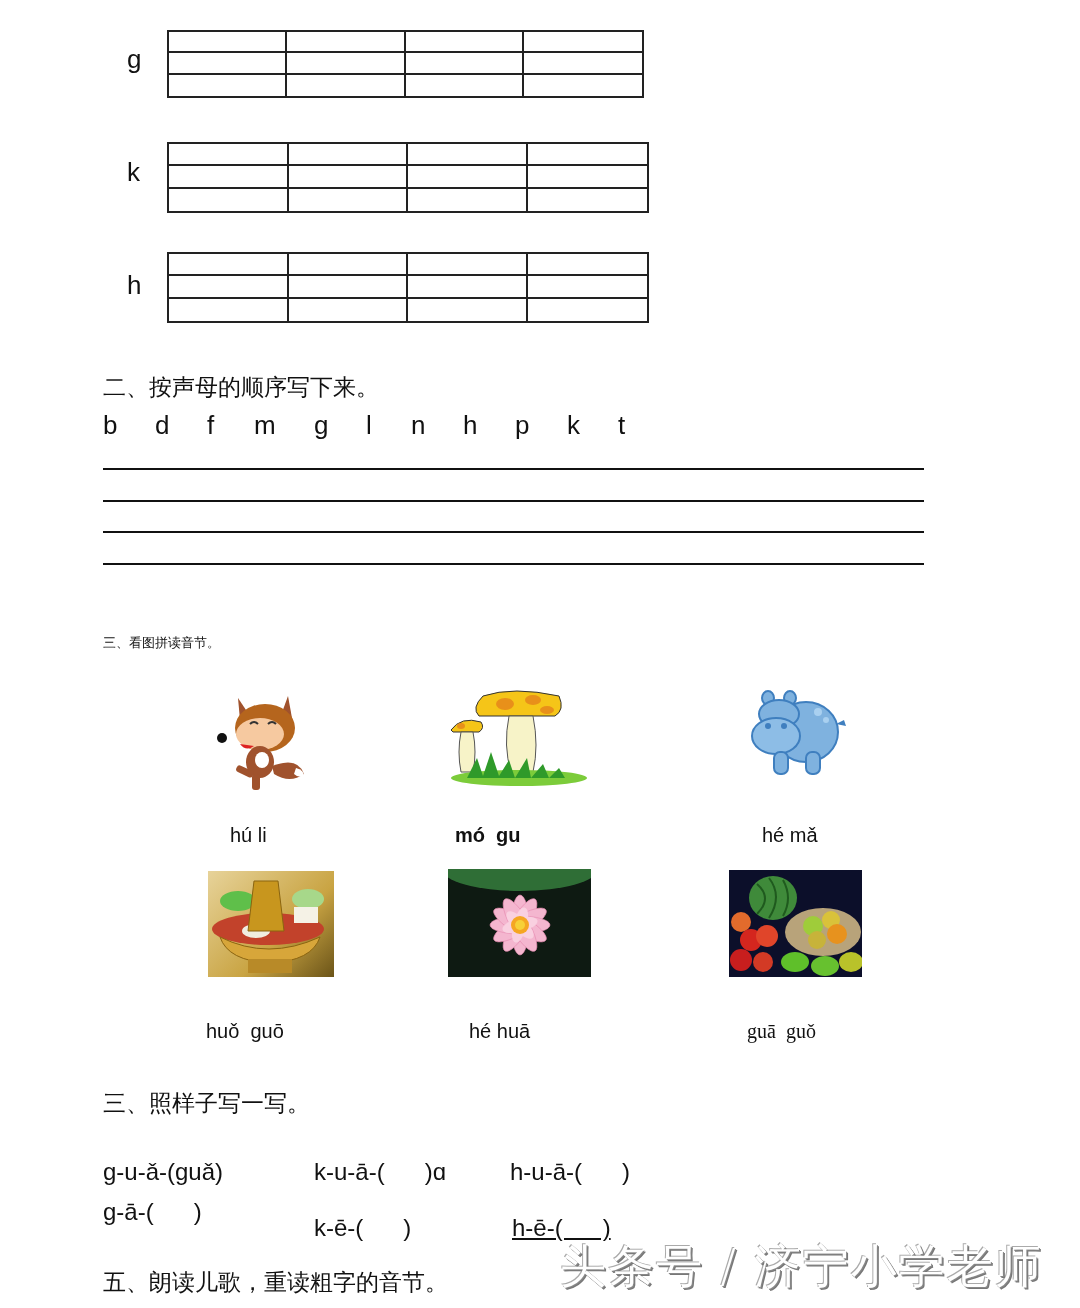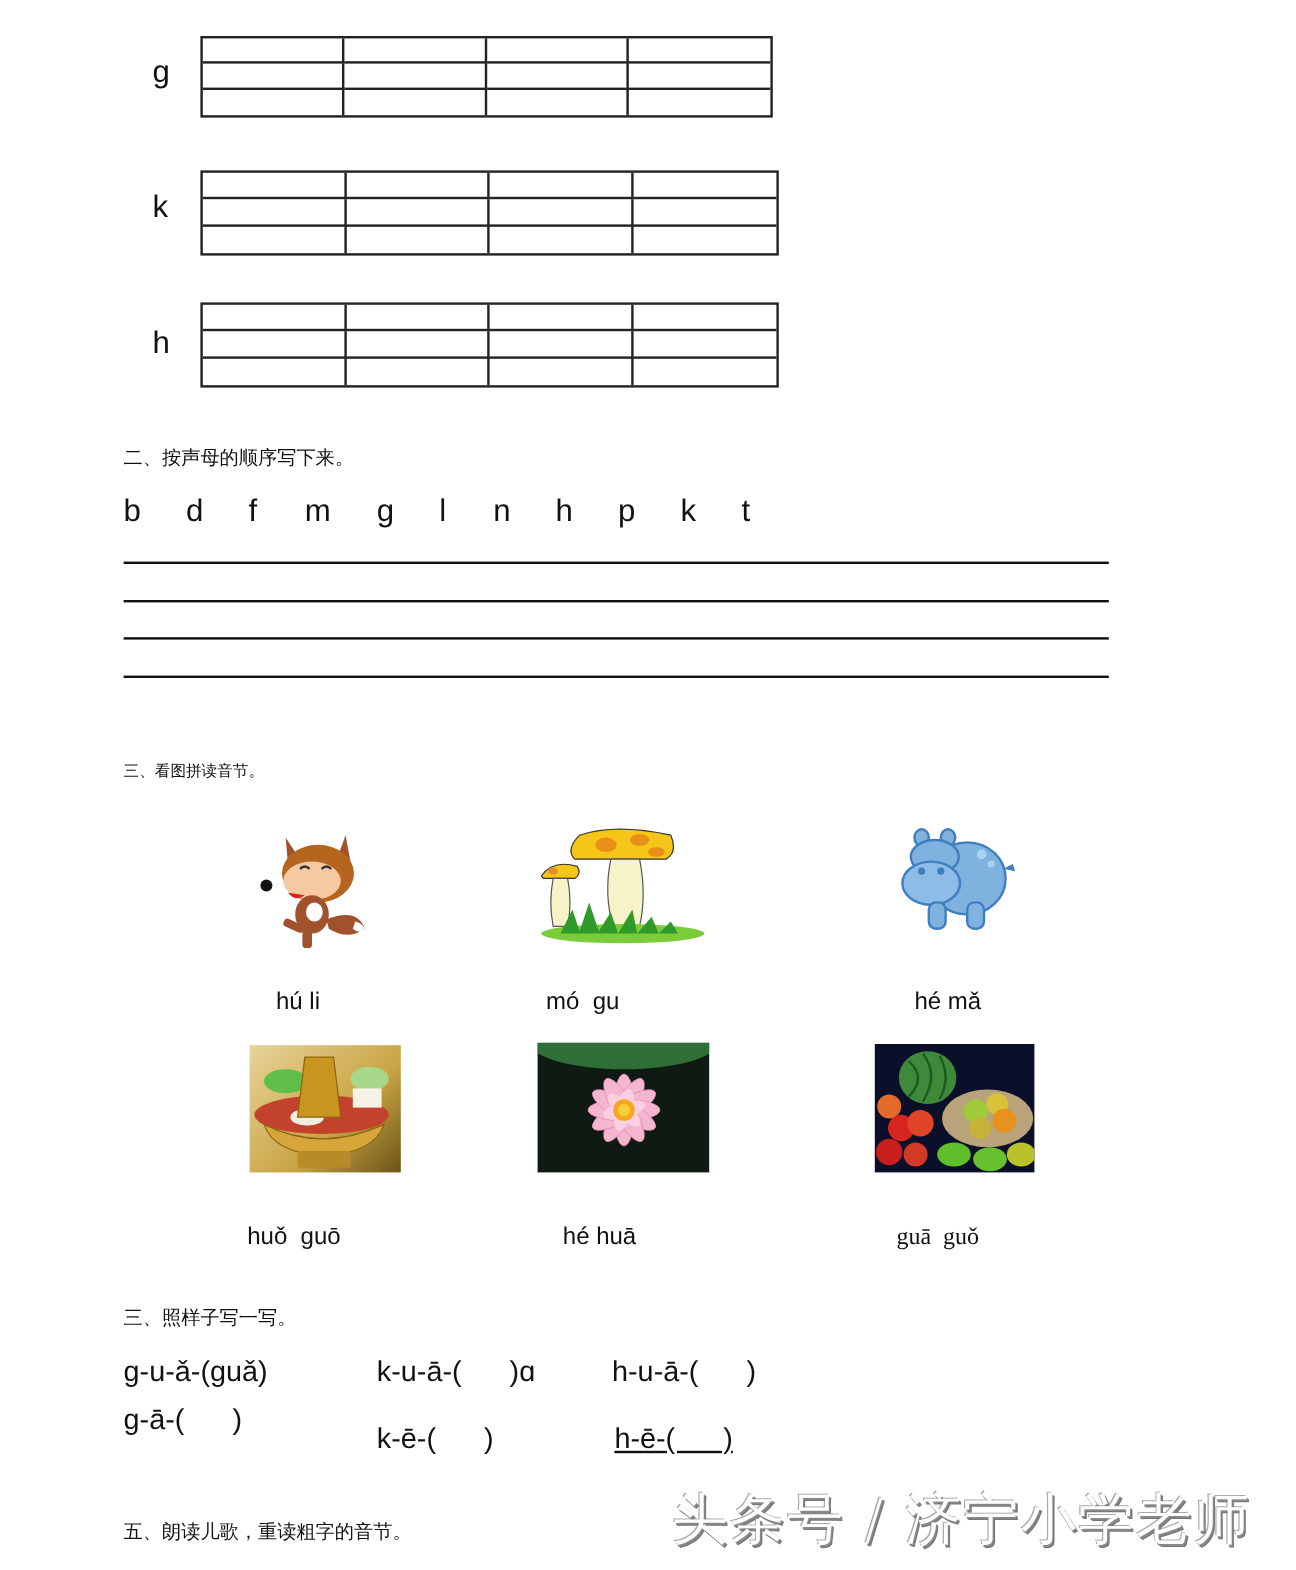--- a/index.html
+++ b/index.html
@@ -3,26 +3,26 @@
 <meta charset="utf-8">
 <style>
   html, body { margin: 0; padding: 0; background: #ffffff; }
   body { width: 1080px; height: 1308px; position: relative; overflow: hidden; font-family: "Liberation Sans", "DejaVu Sans", sans-serif; color: #111; }
   .abs { position: absolute; }
   .letter-label { font-size: 26px; color: #111; }
   .grid { position: absolute; border: 2px solid #222; box-sizing: border-box; display: grid; grid-template-columns: repeat(4, 1fr); grid-template-rows: repeat(3, 1fr); }
   .grid .cell { border-right: 2px solid #222; border-bottom: 2px solid #222; }
   .grid .cell.last-col { border-right: none; }
   .grid .cell.last-row { border-bottom: none; }
-  .heading { font-family: "DejaVu Sans", sans-serif; font-size: 16px; color: #111; }
+  .heading { font-family: "DejaVu Sans", sans-serif; font-size: 23px; color: #111; }
   .seq-letter { position: absolute; font-size: 26px; top: 410px; color: #111; }
   .rule { position: absolute; left: 103px; width: 821px; height: 2px; background: #111; }
   .pic { position: absolute; overflow: hidden; }
   .caption { position: absolute; font-size: 20px; color: #111; white-space: pre; }
-  .exercise { position: absolute; font-size: 24px; color: #111; white-space: pre; }
+  .exercise { position: absolute; font-size: 24px; color: #111; white-space: pre; margin-top: 28px; }
   .watermark { position: absolute; font-family: "DejaVu Sans", sans-serif; font-size: 46px; color: #fff; font-weight: 300;
     text-shadow: 1px 1px 0 #888, 2px 2px 0 #777, -1px -1px 0 #aaa; letter-spacing: 2px; }
 </style>
 </head>
 <body>
 
 <div>
   <div class="abs letter-label" style="left:127px; top:44px;">g</div>
   <div class="grid" style="left:167px; top:30px; width:477px; height:68px;">
     <div class="cell"></div>
@@ -145,21 +145,21 @@
     <circle cx="36" cy="38" r="3" fill="#3f7fbf"></circle>
     <rect x="26" y="64" width="14" height="22" rx="6" fill="#7fb2df" stroke="#3f7fbf" stroke-width="2"></rect>
     <rect x="58" y="64" width="14" height="22" rx="6" fill="#7fb2df" stroke="#3f7fbf" stroke-width="2"></rect>
     <path d="M88,36 l8,-4 l2,6 z" fill="#3f7fbf"></path>
     <circle cx="70" cy="24" r="4" fill="#a9d0f0"></circle>
     <circle cx="78" cy="32" r="3" fill="#a9d0f0"></circle>
   </svg>
 </div>
 
 <div class="caption" style="left:230px; top:824px;">hú li</div>
-<div class="caption" style="left:455px; top:824px;">mó  gu</div>
+<div class="caption" style="left:455px; top:824px;font-weight:bold;">mó  gu</div>
 <div class="caption" style="left:762px; top:824px;">hé mǎ</div>
 
 <div class="pic" style="left:208px; top:871px; width:126px; height:106px; background:linear-gradient(135deg,#e7d39a 0%,#c9a443 60%,#6b5418 100%);">
   <svg width="126" height="106" viewBox="0 0 126 106">
     <ellipse cx="30" cy="30" rx="18" ry="10" fill="#5fbf4a"></ellipse>
     <ellipse cx="100" cy="28" rx="16" ry="10" fill="#a7d88a"></ellipse>
     <ellipse cx="60" cy="58" rx="56" ry="16" fill="#c2422b"></ellipse>
     <rect x="86" y="36" width="24" height="16" fill="#f5f2e6"></rect>
     <ellipse cx="48" cy="60" rx="14" ry="7" fill="#f0ede0"></ellipse>
     <path d="M46,10 h24 l6,50 h-36z" fill="#c8961e" stroke="#8a6410"></path>

